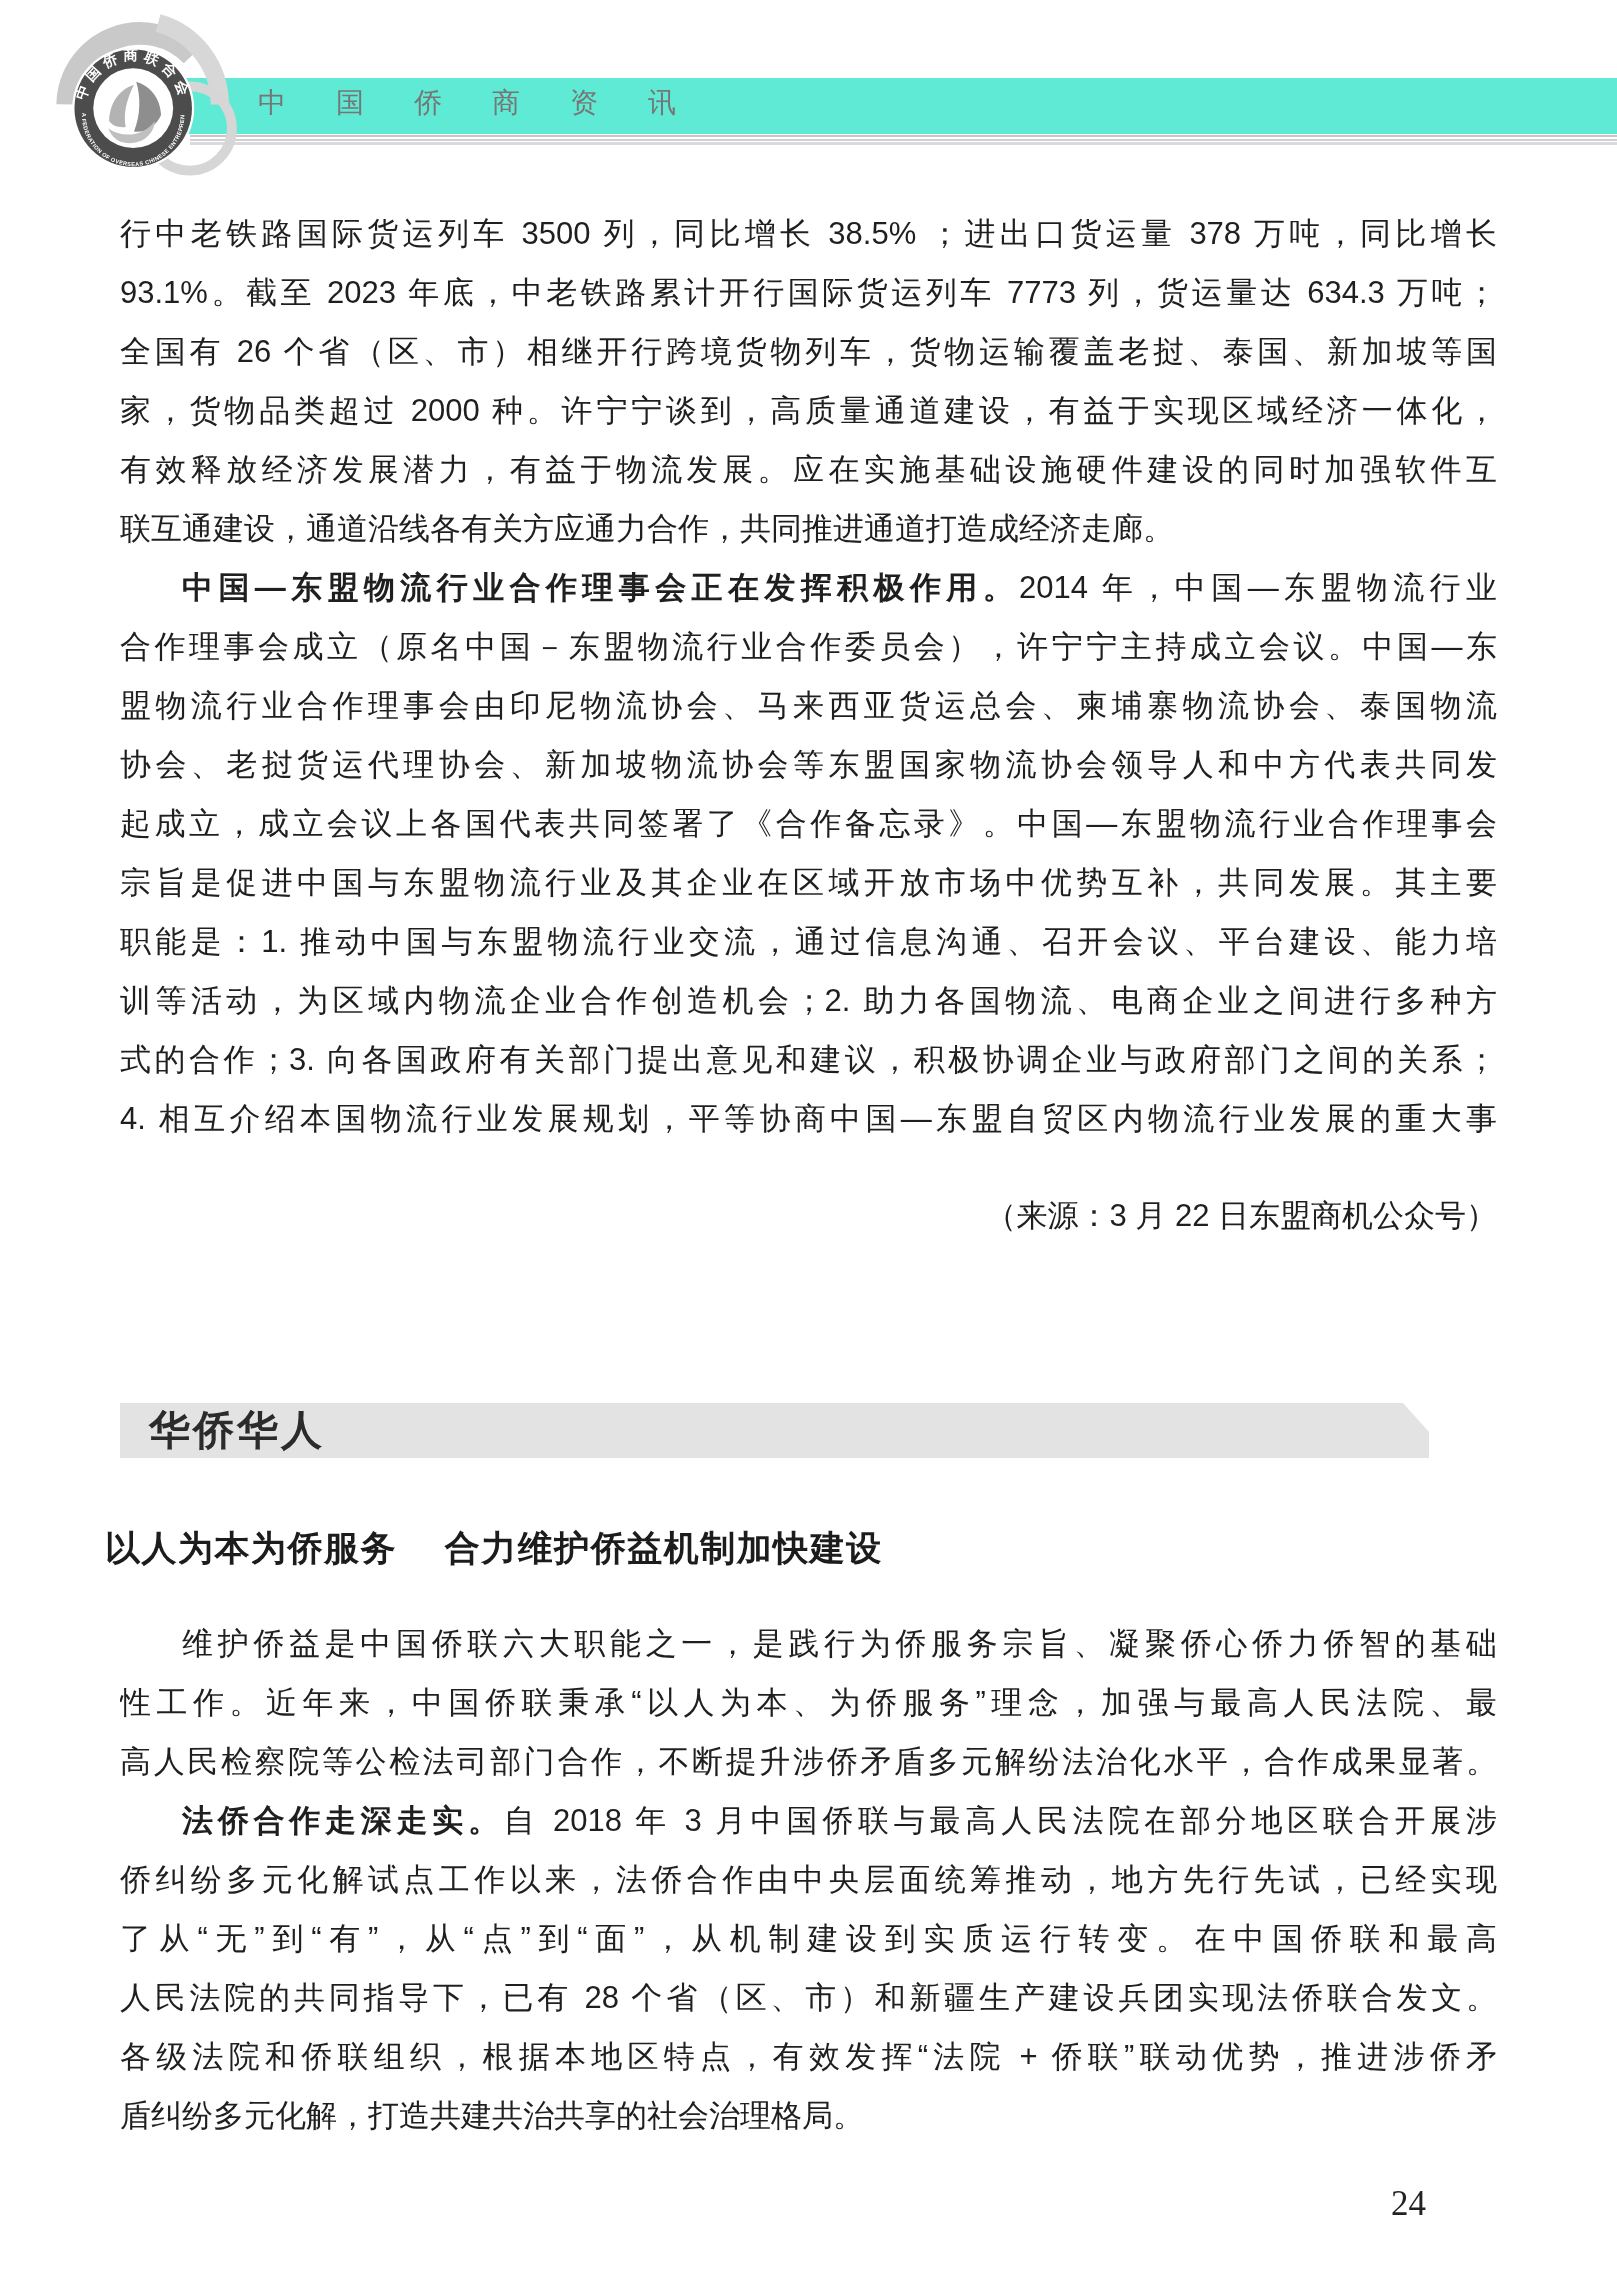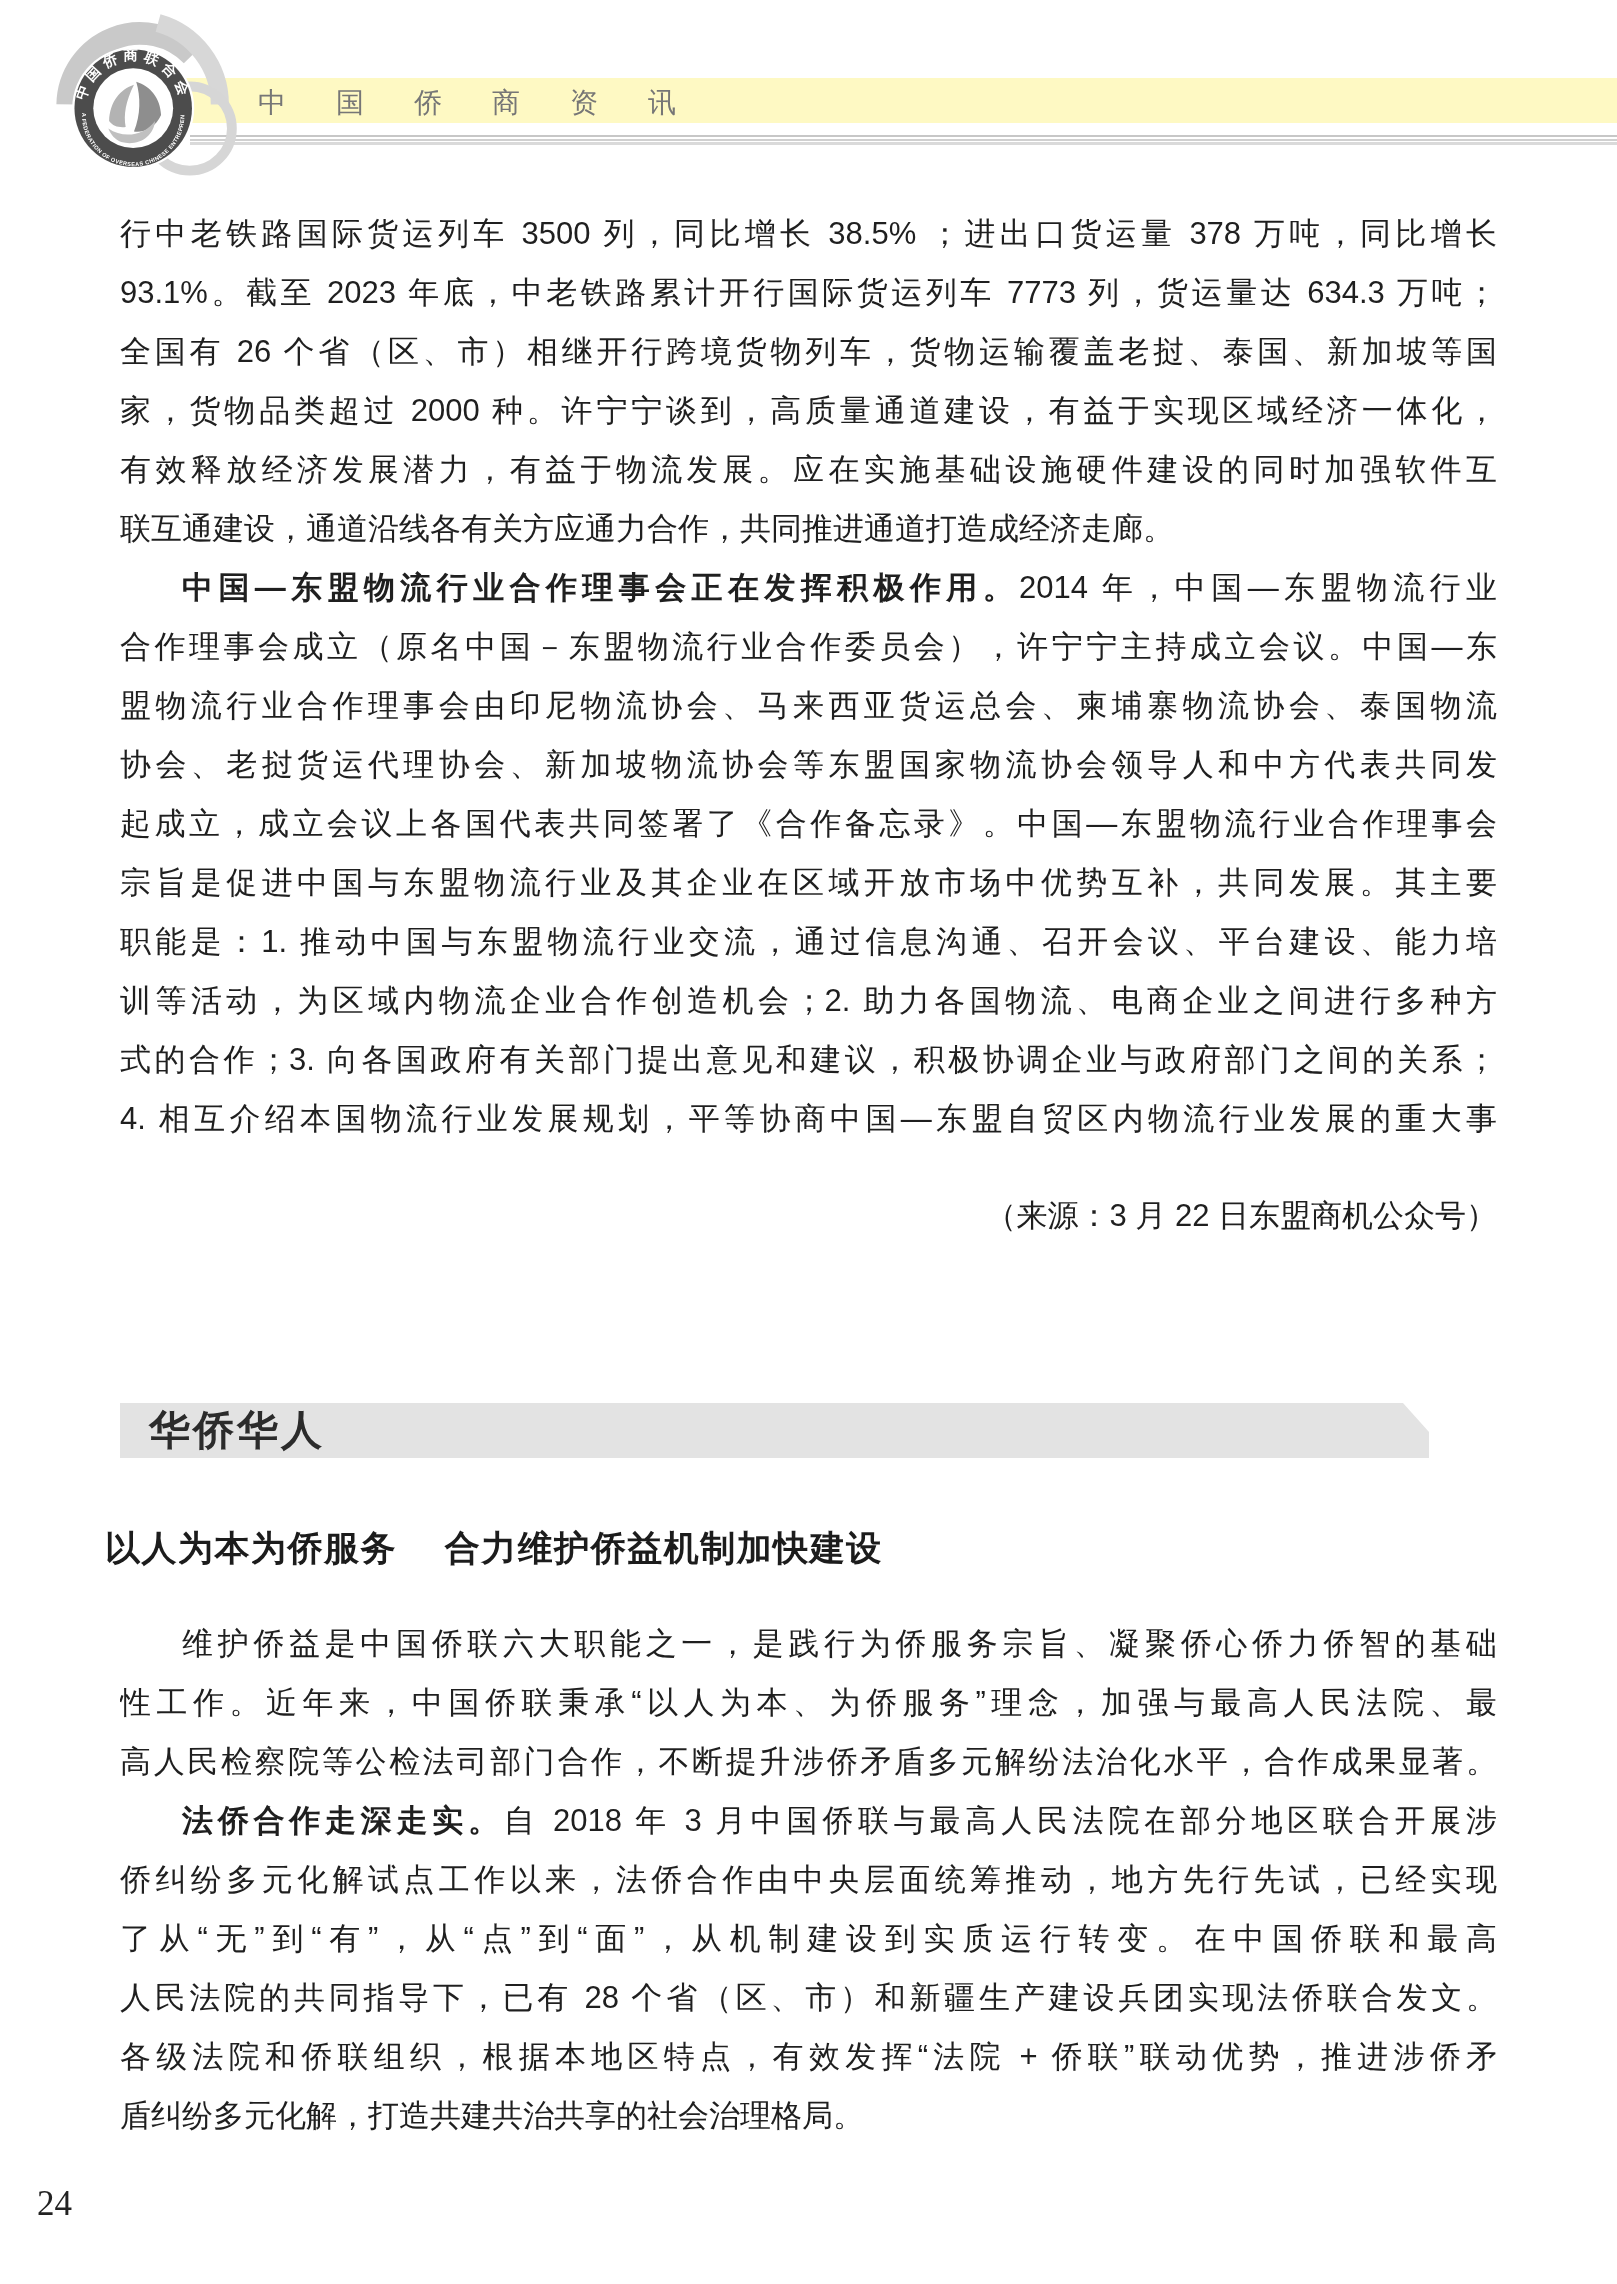--- a/index.html
+++ b/index.html
@@ -7,22 +7,22 @@
     position:relative;
     width:1617px;height:2284px;
     background:#ffffff;
     font-family:"Liberation Sans", sans-serif;
     color:#1f1f1f;
     overflow:hidden;
     margin:0 auto;
   }
   
   .header-bar{
-    position:absolute;top:78px;left:158px;right:0;height:45px;
-    background:#fef9c3;
+    position:absolute;top:78px;left:158px;right:0;height:56px;
+    background:#5eead4;
   }
   .masthead{
     padding-left:100px;
     line-height:50px;
     font-size:28px;
     letter-spacing:50px;
     color:#767676;
     white-space:nowrap;
   }
   .header-rules{
@@ -64,23 +64,23 @@
   }
   
   .art-title{
     position:absolute;top:1520px;left:105px;width:1377px;
     text-align:left;font-size:35px;font-weight:700;color:#1c1c1c;
     line-height:56px;letter-spacing:1.5px;
   }
   
   .page-num{
     position:absolute;top:2185px;left:0;width:1426px;
-    text-align:left;
+    text-align:right;
     font-family:"Liberation Serif", serif;
-    font-size:35px;color:#222222;line-height:38px;padding-left:37px;
+    font-size:35px;color:#222222;line-height:38px;
   }
 </style>
 </head>
 <body>
 
 <div class="page">
 
   <div class="header-bar">
     <div class="masthead">中国侨商资讯</div>
   </div>

